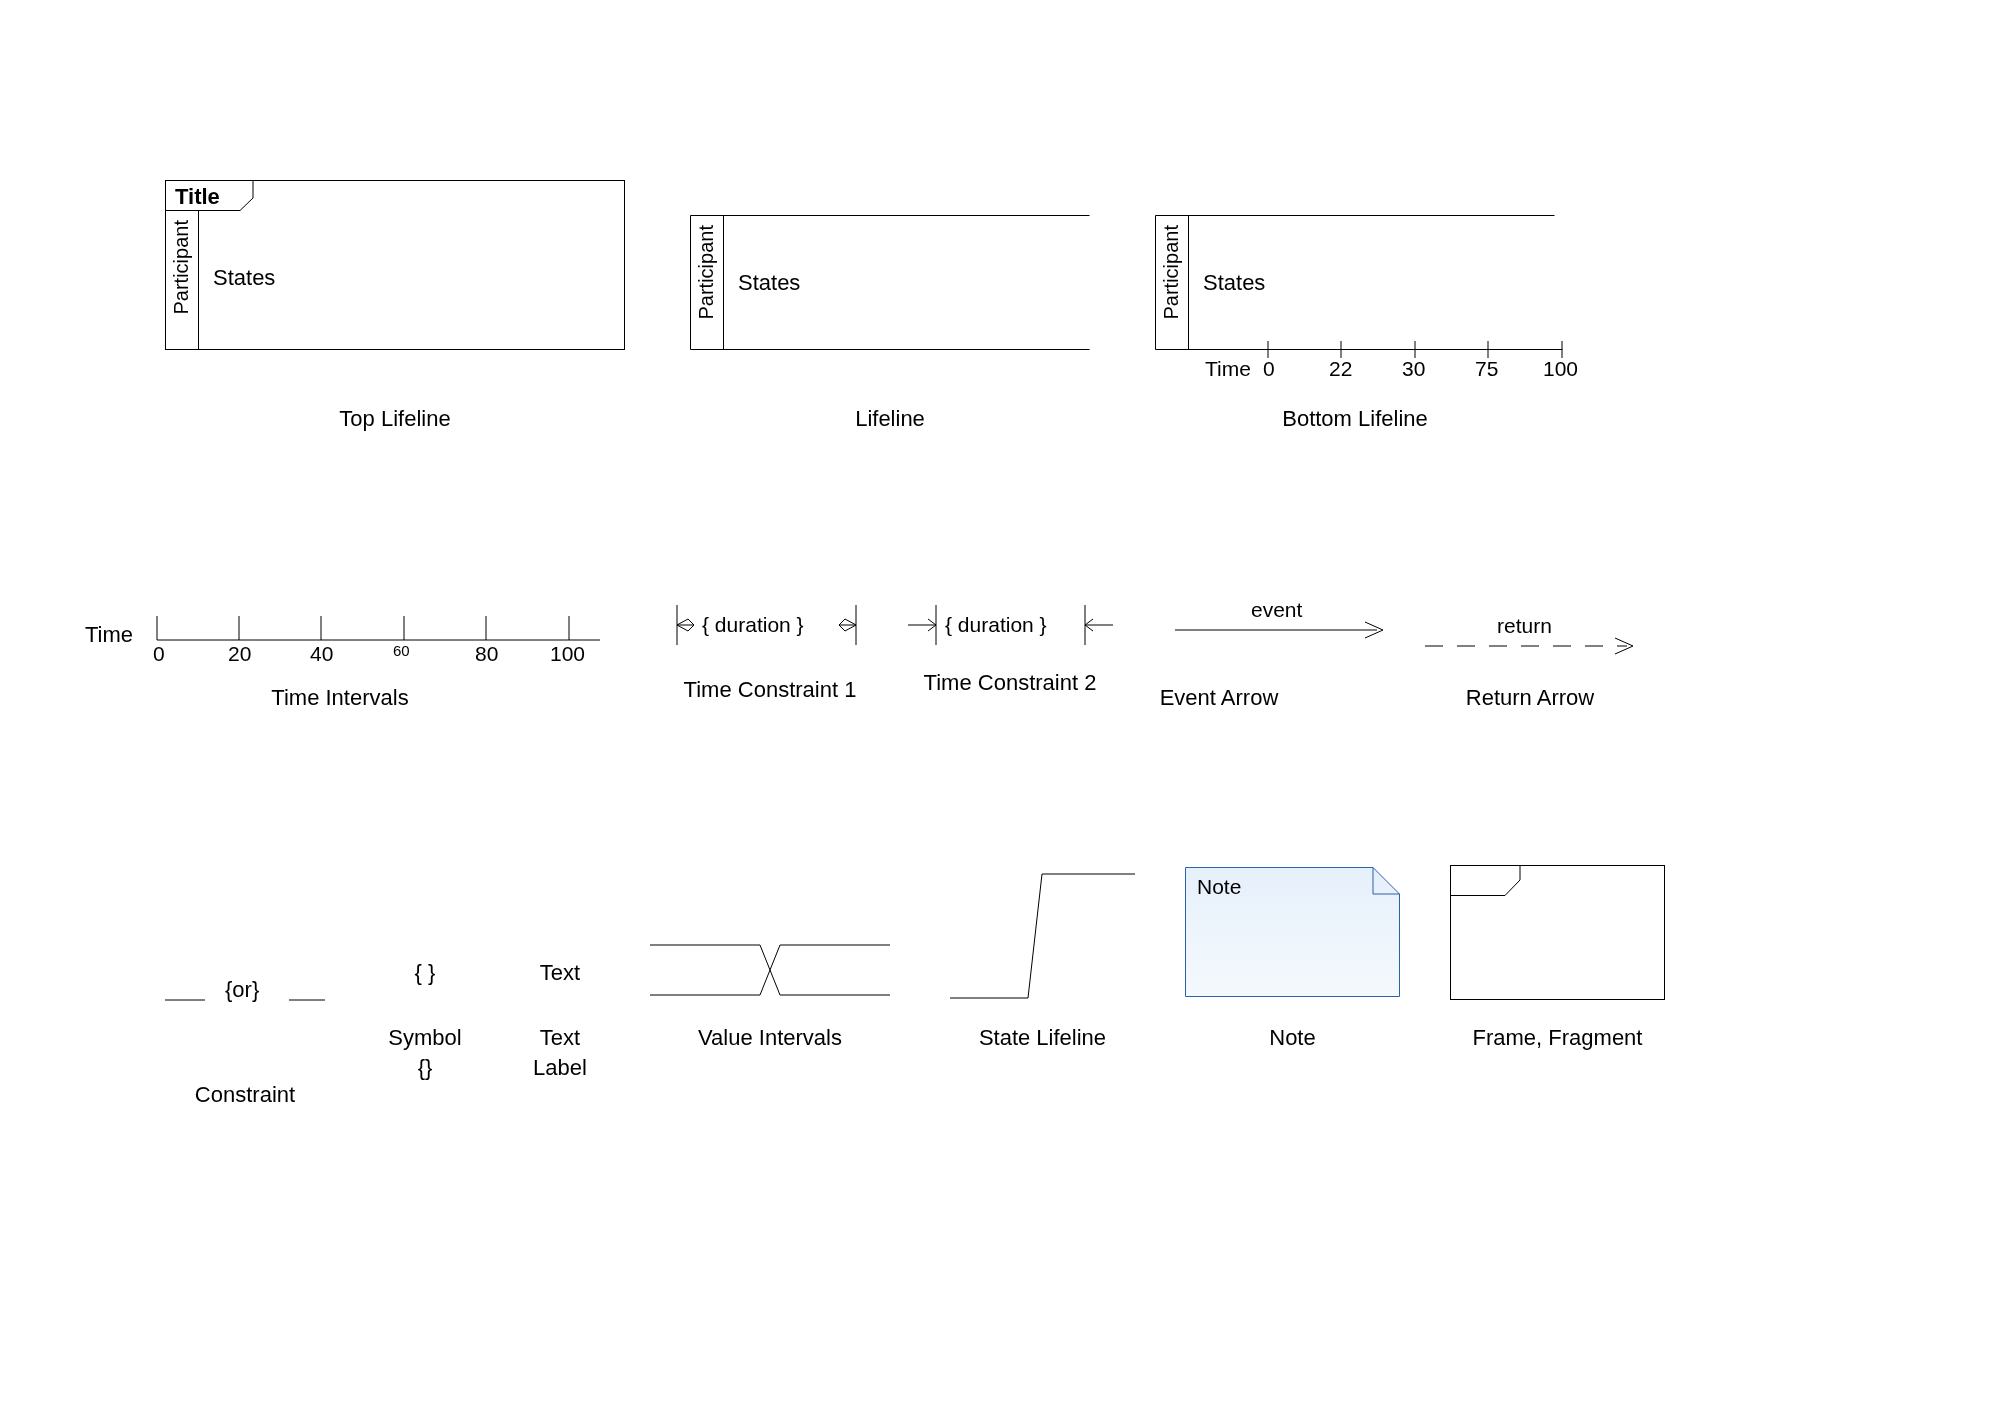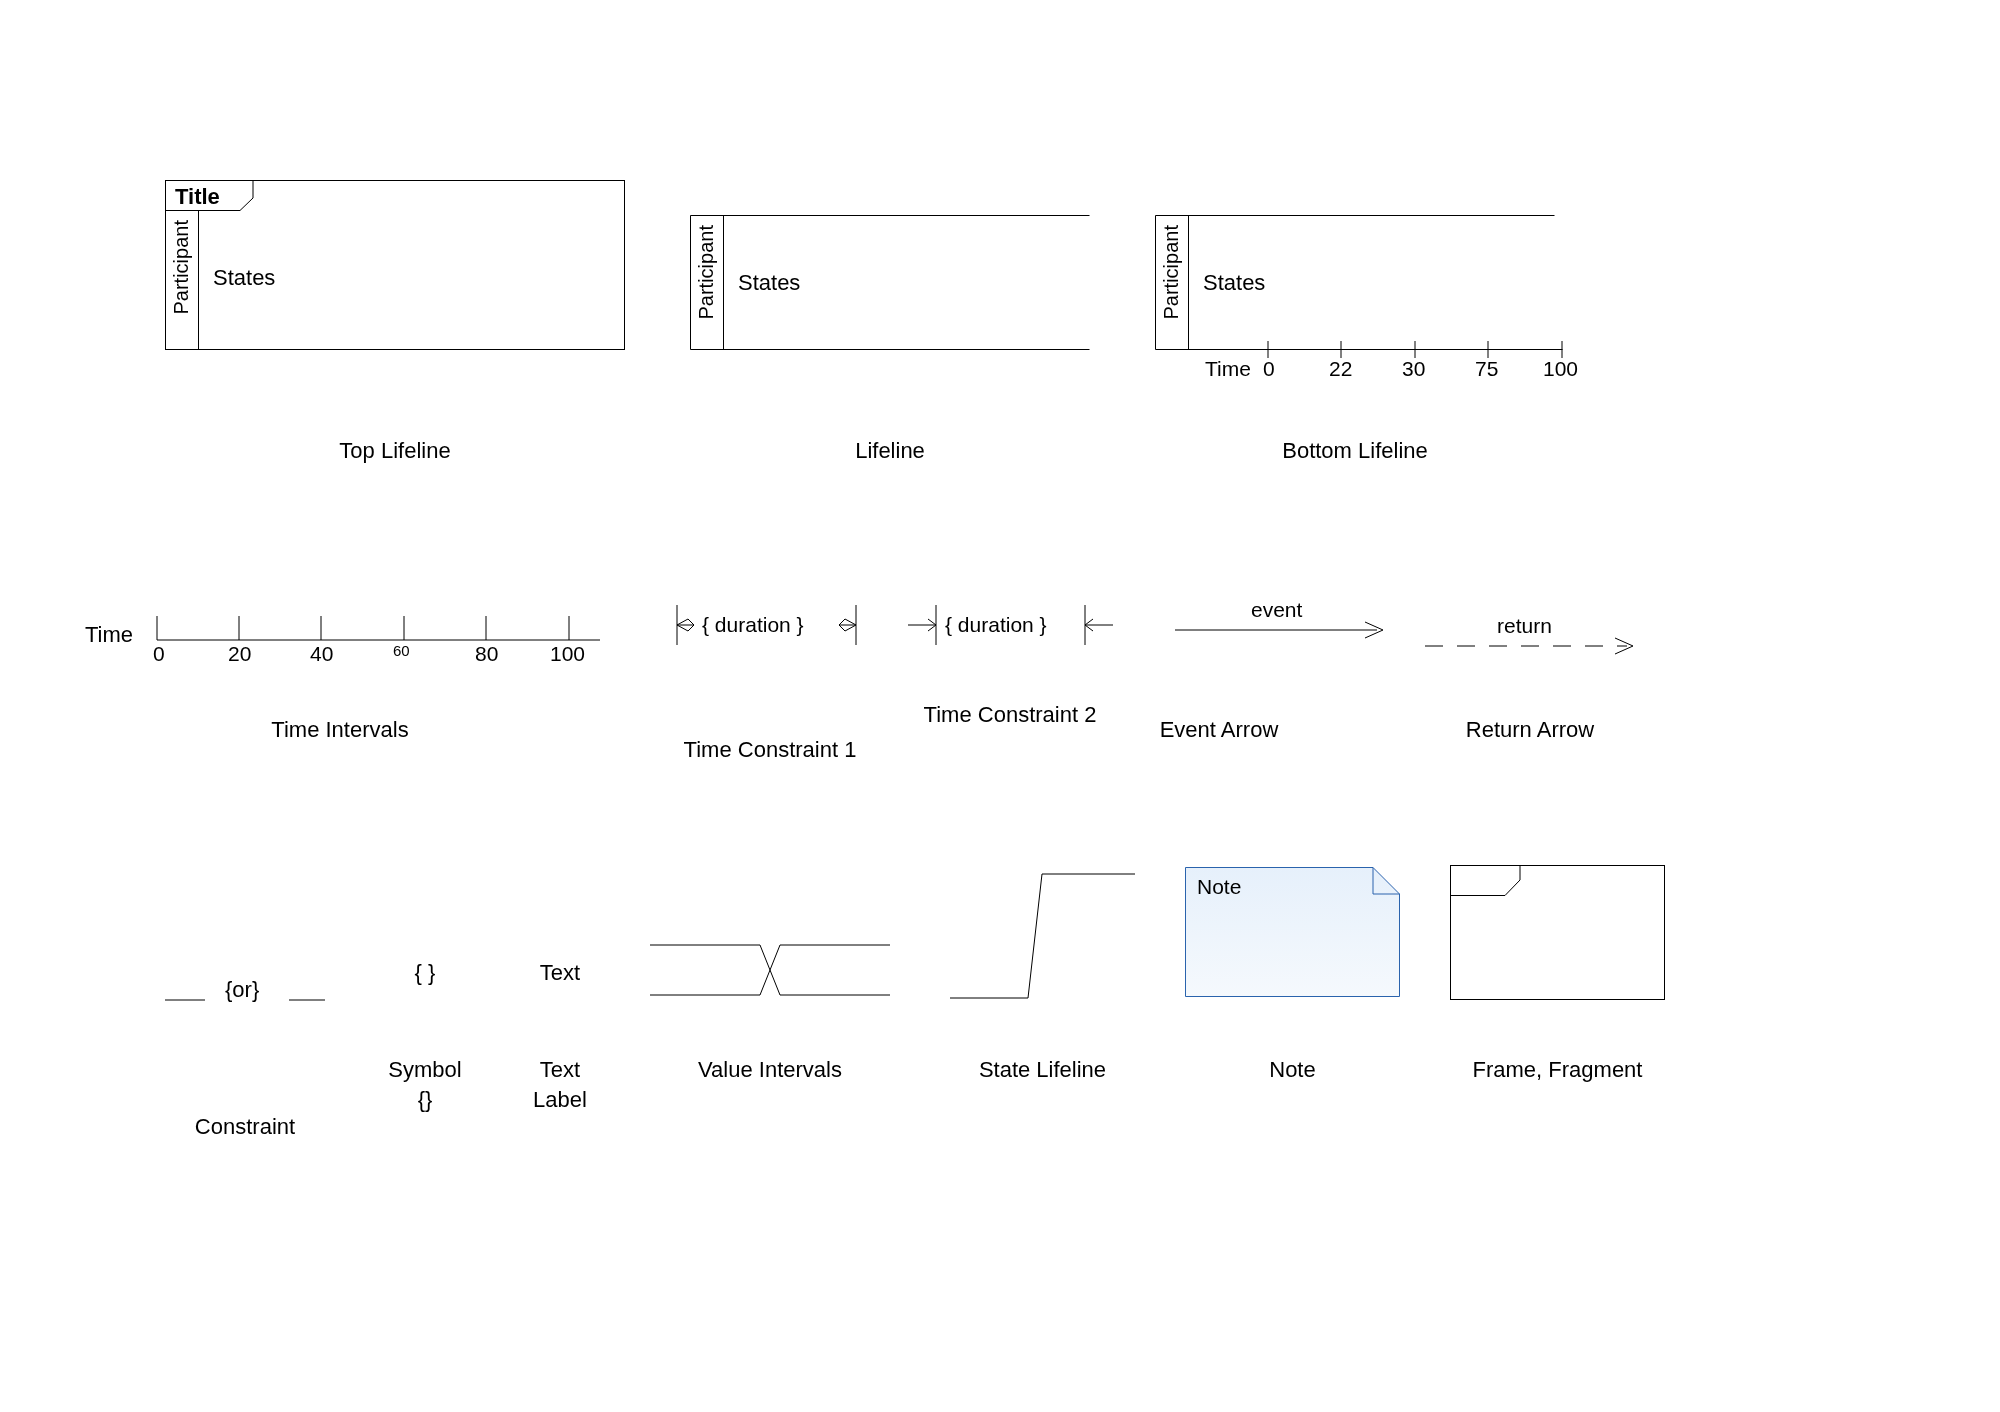--- a/index.html
+++ b/index.html
@@ -11,21 +11,20 @@
     height: 1412px;
     position: relative;
     font-size: 22px;
     color: #000;
   }
   svg { display:block; }
   .caption {
     position: absolute;
     text-align: center;
     font-size: 22px;
-    margin-top: 32px;
   }
   .vtext {
     writing-mode: vertical-rl;
     transform: rotate(180deg);
   }
 </style>
 </head>
 <body>
 
 <div style="position:absolute; left:165px; top:180px;">
@@ -91,21 +90,21 @@
 
 <div style="position:absolute; left:674px; top:605px;">
   <svg width="185" height="40">
     <line x1="3" y1="0" x2="3" y2="40" stroke="#000"></line>
     <line x1="182" y1="0" x2="182" y2="40" stroke="#000"></line>
     <path d="M 3 20 L 20 20 M 14 14 L 20 20 L 14 26 M 14 14 L 3 20 L 14 26" fill="none" stroke="#000"></path>
     <path d="M 165 20 L 182 20 M 171 14 L 165 20 L 171 26 M 171 14 L 182 20 L 171 26" fill="none" stroke="#000"></path>
   </svg>
   <div style="position:absolute; left:28px; top:8px; font-size:21px;white-space:nowrap;">{ duration }</div>
 </div>
-<div class="caption" style="left:660px; top:705px; width:220px;">Time Constraint 1</div>
+<div class="caption" style="left:660px; top:677px; width:220px;">Time Constraint 1</div>
 
 <div style="position:absolute; left:908px; top:605px;">
   <svg width="205" height="40">
     <line x1="28" y1="0" x2="28" y2="40" stroke="#000"></line>
     <line x1="177" y1="0" x2="177" y2="40" stroke="#000"></line>
     <path d="M 0 20 L 28 20 M 20 14 L 28 20 L 20 26" fill="none" stroke="#000"></path>
     <path d="M 177 20 L 205 20 M 185 14 L 177 20 L 185 26" fill="none" stroke="#000"></path>
   </svg>
   <div style="position:absolute; left:37px; top:8px; font-size:21px; white-space:nowrap;">{ duration }</div>
 </div>

